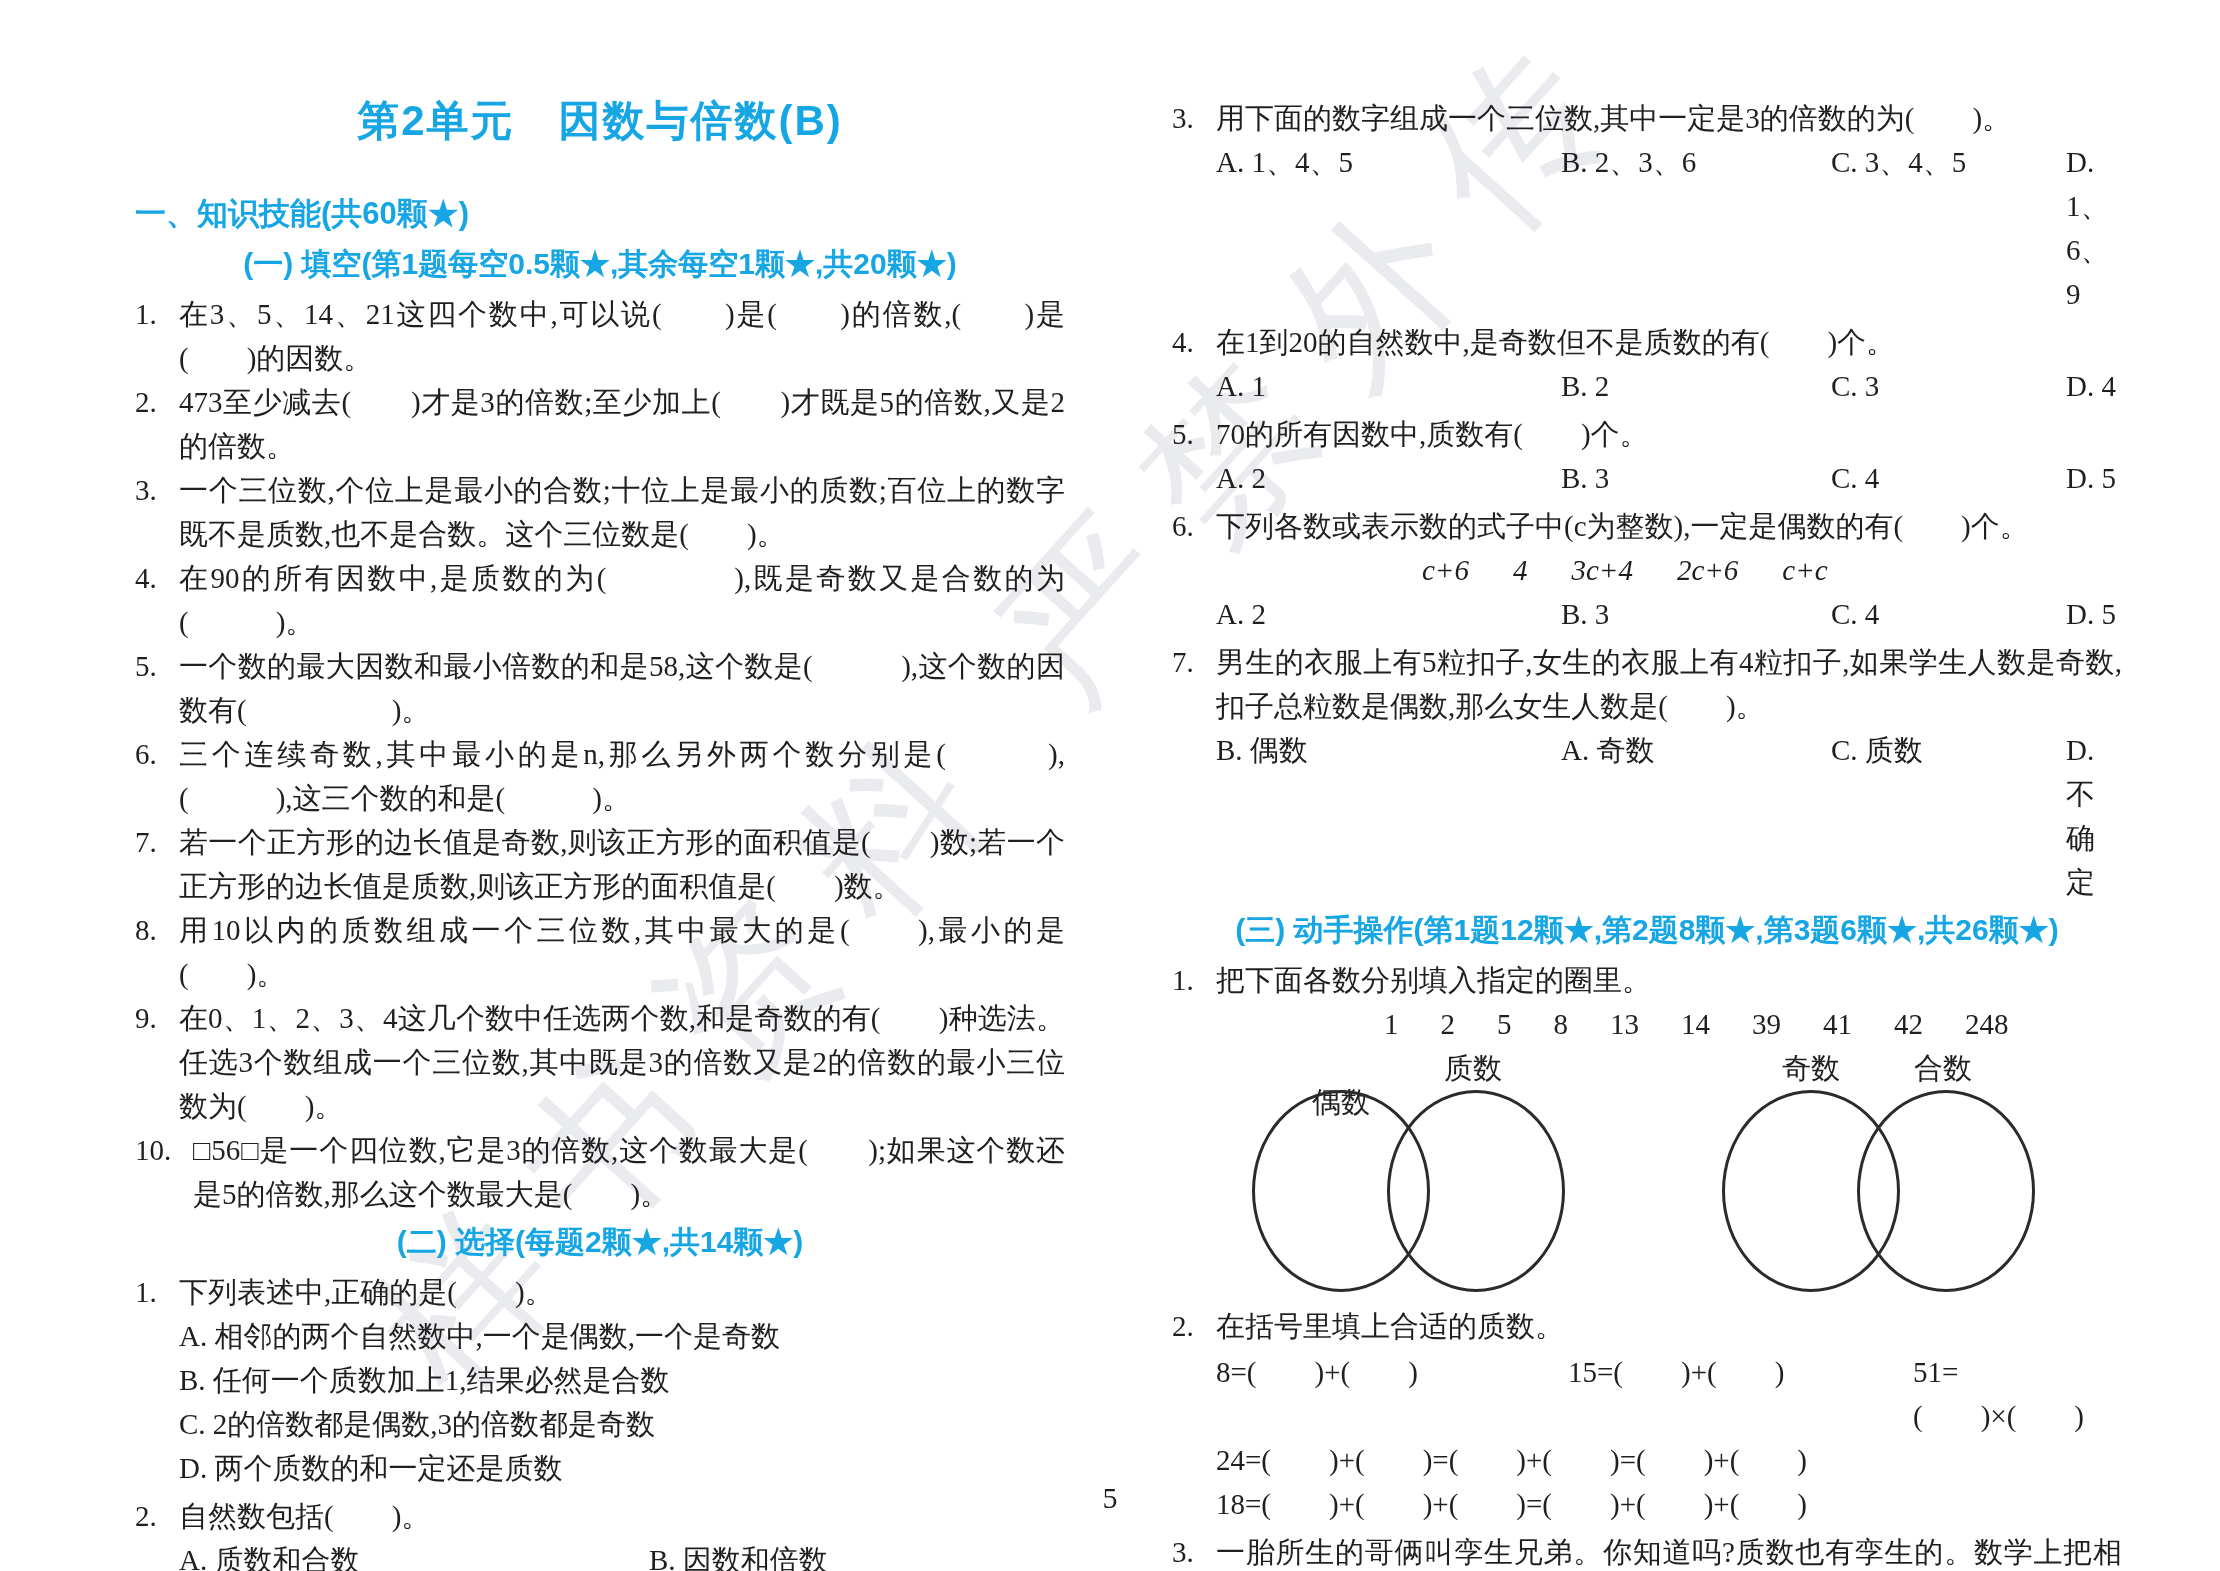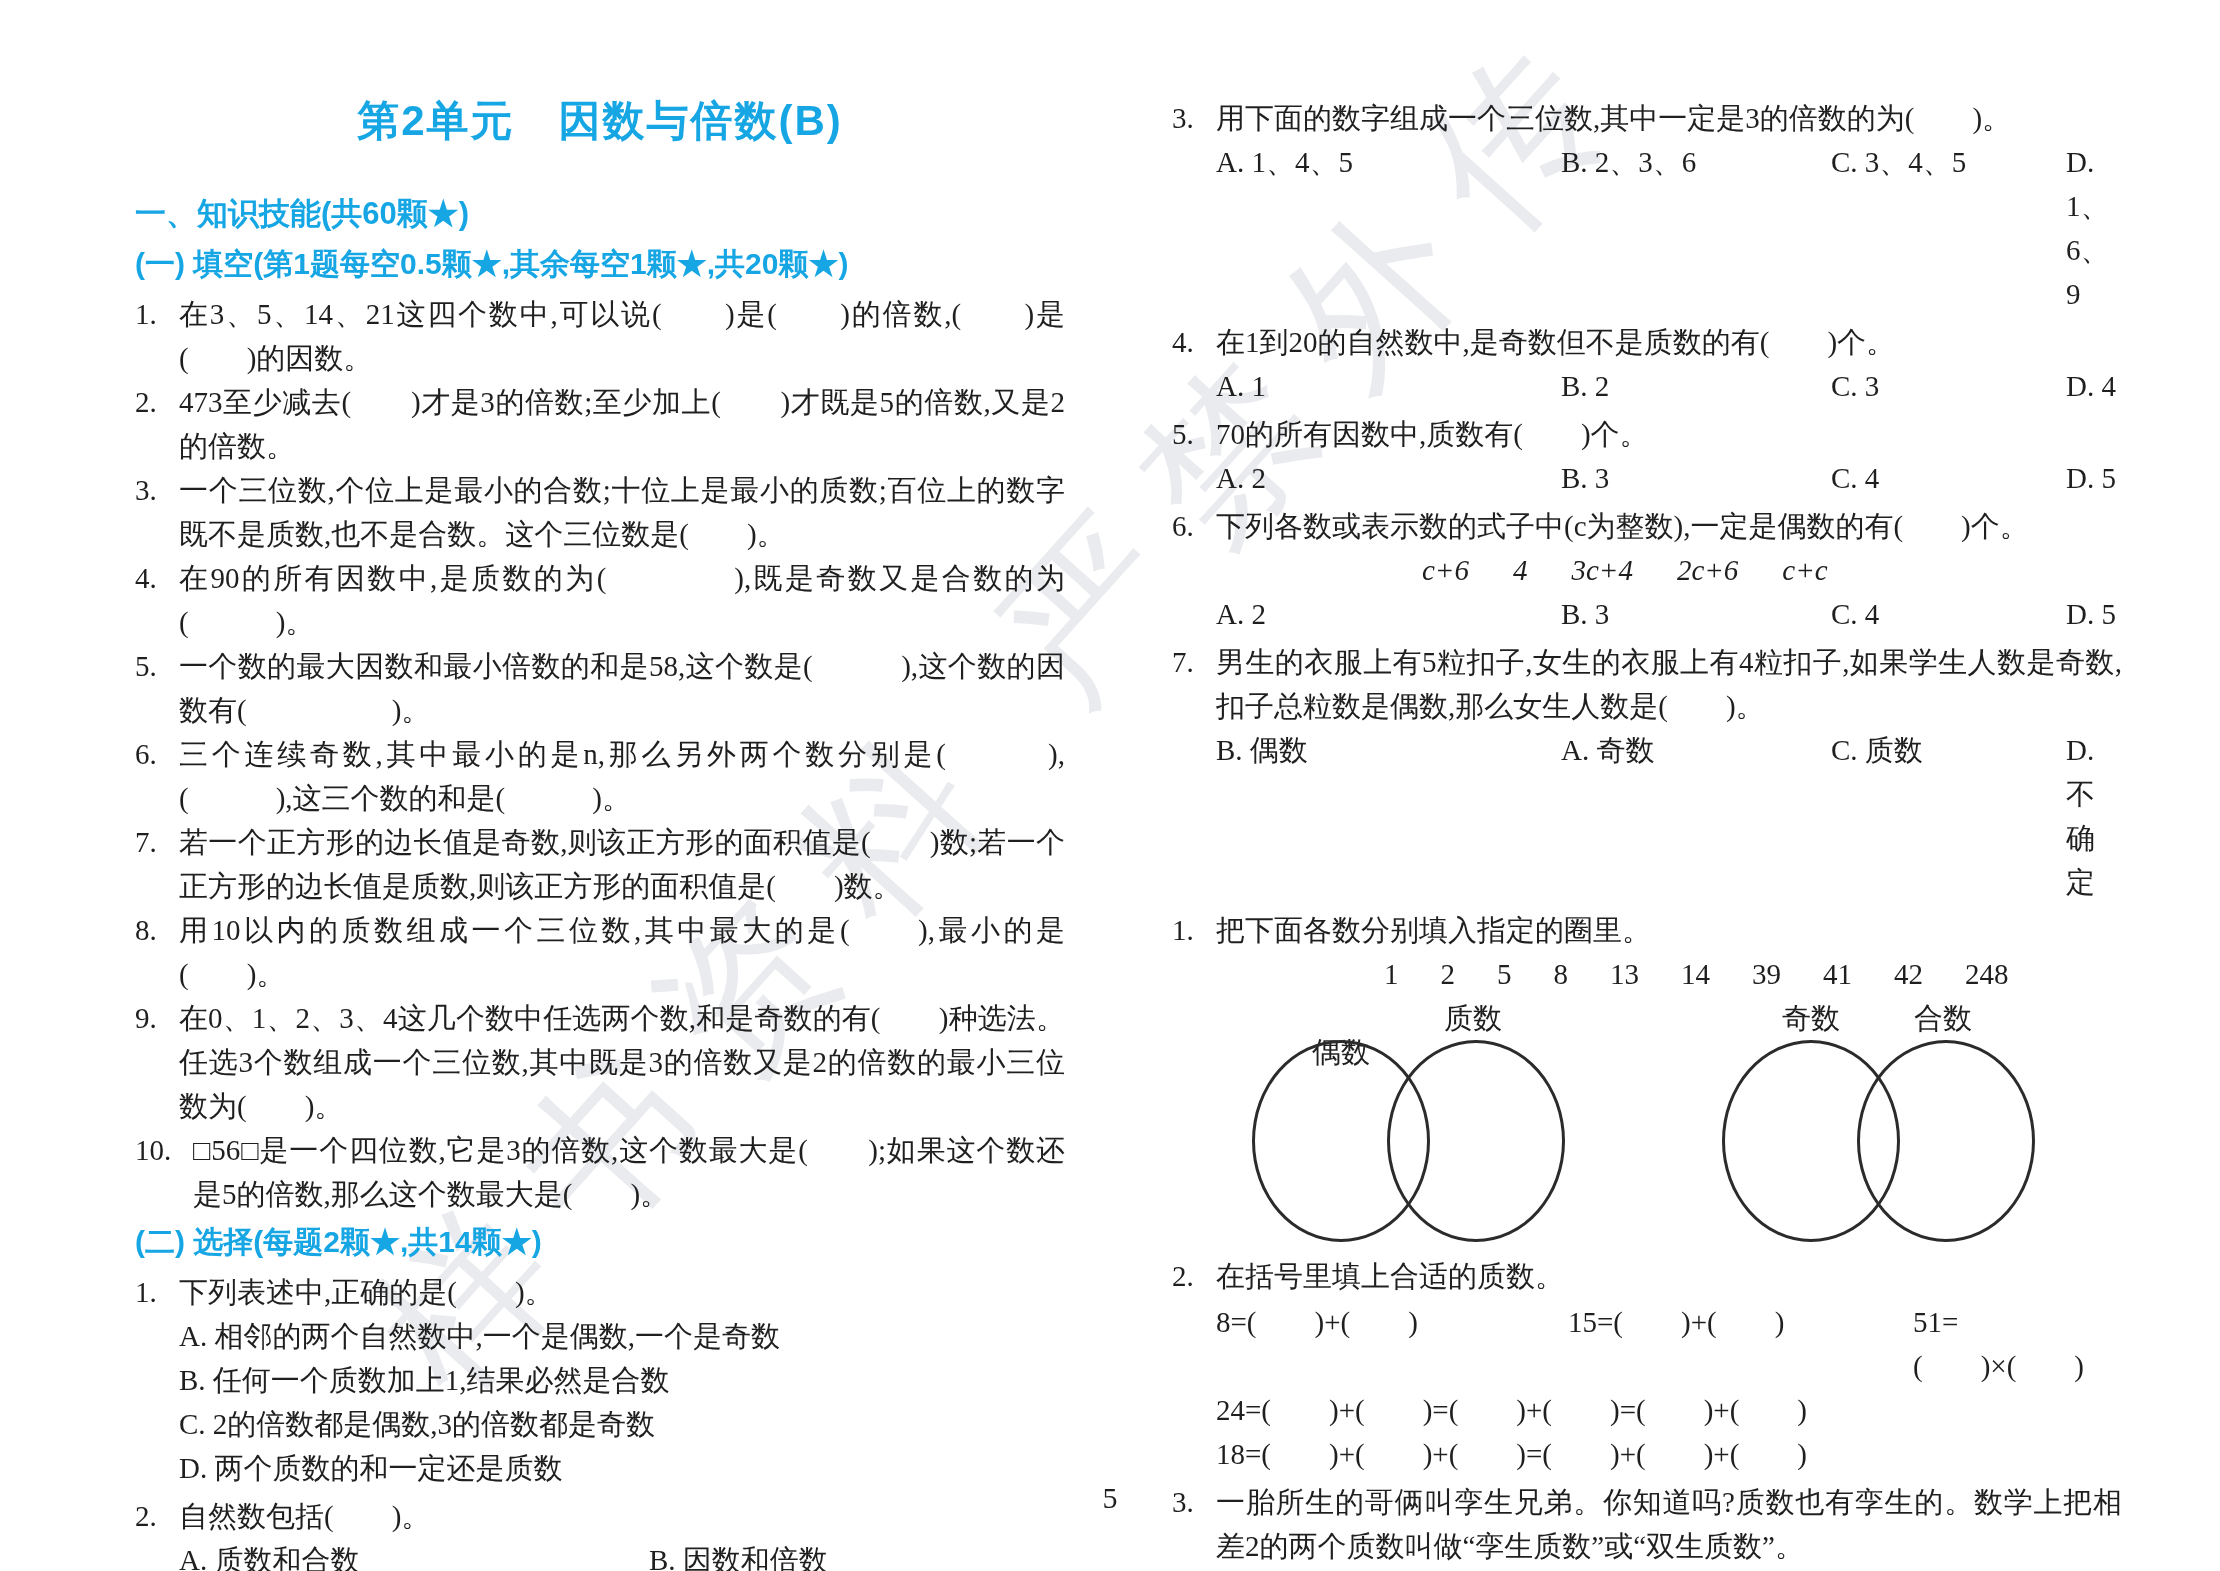--- a/index.html
+++ b/index.html
@@ -15,21 +15,21 @@
     color:rgba(45,62,88,0.10); font-family:"Liberation Serif",serif;
   }
   .col { position:absolute; top:92px; z-index:1; font-size:29px; line-height:44px; }
   .col-left  { left:135px;  width:930px; }
   .col-right { left:1172px; width:950px; }
   .title {
     margin:0; text-align:center; color:var(--accent);
     font:bold 42px/58px "Liberation Sans",sans-serif; letter-spacing:2px;
   }
   .sec { margin:40px 0 2px; color:var(--accent); font:bold 31px/48px "Liberation Sans",sans-serif; }
-  .sub { margin:2px 0 0; color:var(--accent); font:bold 30px/48px "Liberation Sans",sans-serif; }
+  .sub { margin:2px 0 0; color:var(--accent); font:bold 30px/48px "Liberation Sans",sans-serif;text-align:center; }
   .qwrap { margin-top:4px; }
   .q { position:relative; padding-left:44px; text-align:justify; }
   .q--wide { padding-left:58px; }
   .qno { position:absolute; left:0; top:0; }
   .opt { padding-left:44px; }
   .optgrid2 { display:grid; grid-template-columns:470px 1fr; padding-left:44px; }
   .optgrid4 { display:grid; grid-template-columns:345px 270px 235px 1fr; padding-left:44px; }
   .formula-row { display:flex; gap:44px; padding-left:250px; }
   .formula-row .math { font-style:italic; }
   .num-row { display:flex; gap:42px; padding-left:212px; }
@@ -142,20 +142,21 @@
     <div class="qwrap">
       <div class="q"><span class="qno">7.</span><span>男生的衣服上有5粒扣子,女生的衣服上有4粒扣子,如果学生人数是奇数,扣子总粒数是偶数,那么女生人数是(　　)。</span></div>
       <div class="optgrid4">
         <span>B. 偶数</span>
         <span>A. 奇数</span>
         <span>C. 质数</span>
         <span>D. 不确定</span>
       </div>
     </div>
 
+    <h3 class="sub">(三) 动手操作(第1题12颗★,第2题8颗★,第3题6颗★,共26颗★)</h3>
 
     <div class="qwrap">
       <div class="q"><span class="qno">1.</span><span>把下面各数分别填入指定的圈里。</span></div>
       <div class="num-row">
         <span>1</span>
         <span>2</span>
         <span>5</span>
         <span>8</span>
         <span>13</span>
         <span>14</span>

